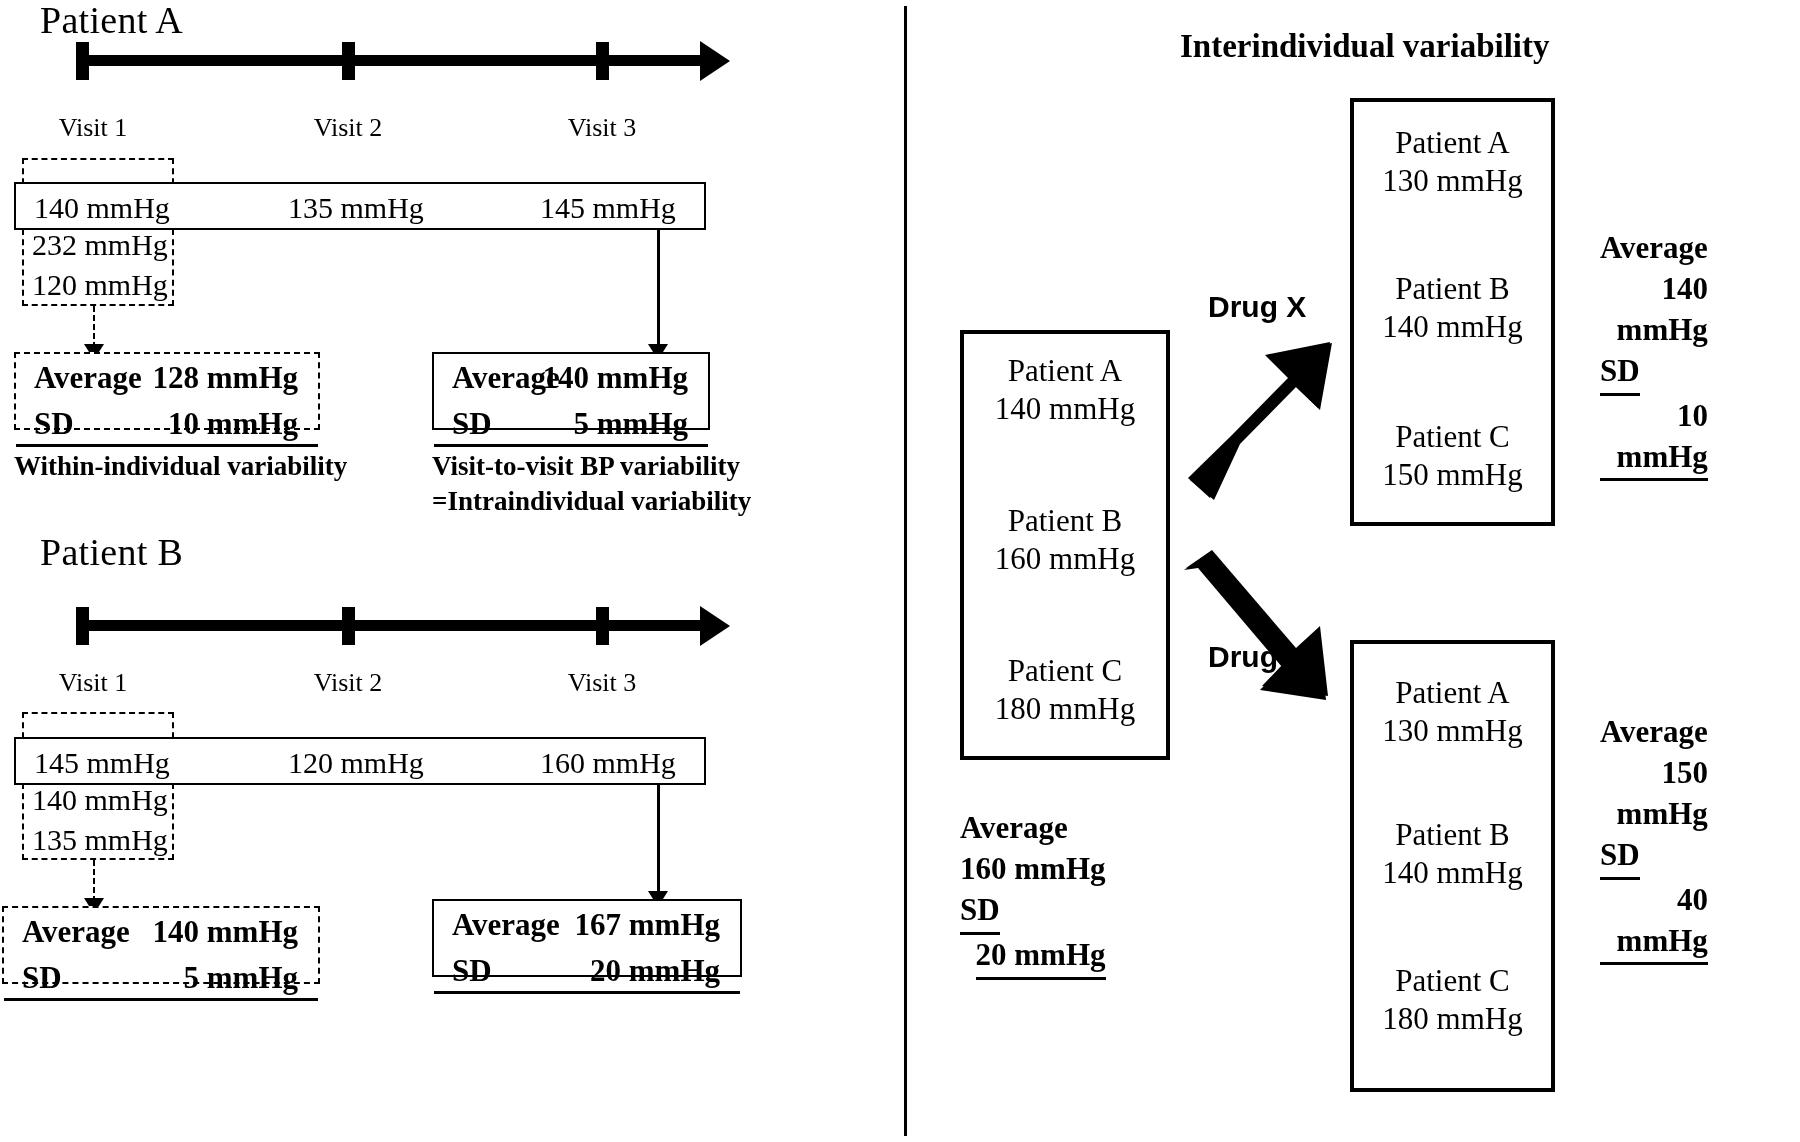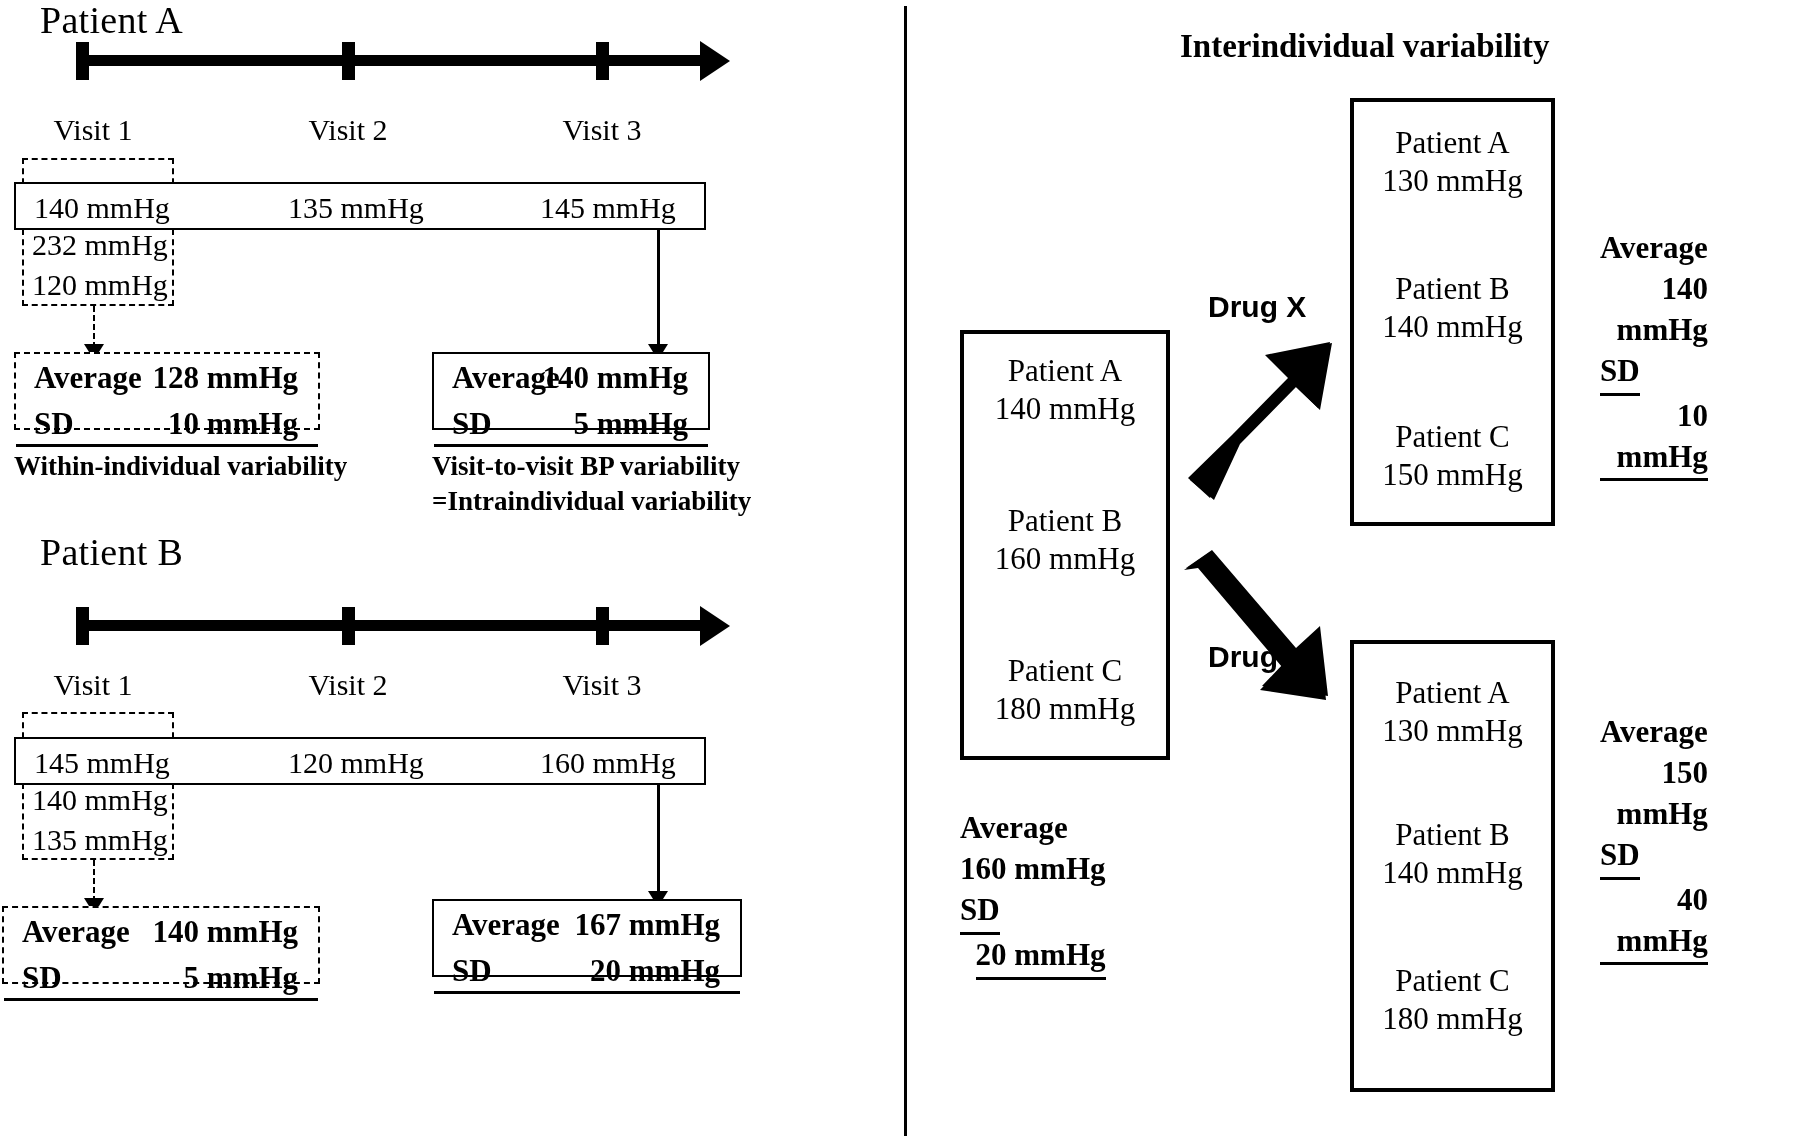--- a/index.html
+++ b/index.html
@@ -16,21 +16,21 @@
   
   .patient-title{font-size:38px;letter-spacing:.3px;}
   .panel-title{font-size:33px;font-weight:bold;}
 
   
   .tl-line{background:#000;height:11px;}
   .tl-tick{background:#000;width:13px;height:38px;}
   .tl-arrow{width:0;height:0;border-top:20px solid transparent;
             border-bottom:20px solid transparent;border-left:30px solid #000;}
 
-  .visit-label{font-size:30px;text-align:center;width:160px;}
+  .visit-label{font-size:26px;text-align:center;width:160px;}
 
   
   .value-bar{border:2.5px solid #000;box-sizing:border-box;background:#fff;}
   .value-cell{position:absolute;font-size:30px;white-space:nowrap;}
 
   
   .dash-box{border:2.5px dashed #000;box-sizing:border-box;}
   .extra-val{position:absolute;font-size:30px;white-space:nowrap;}
 
   

